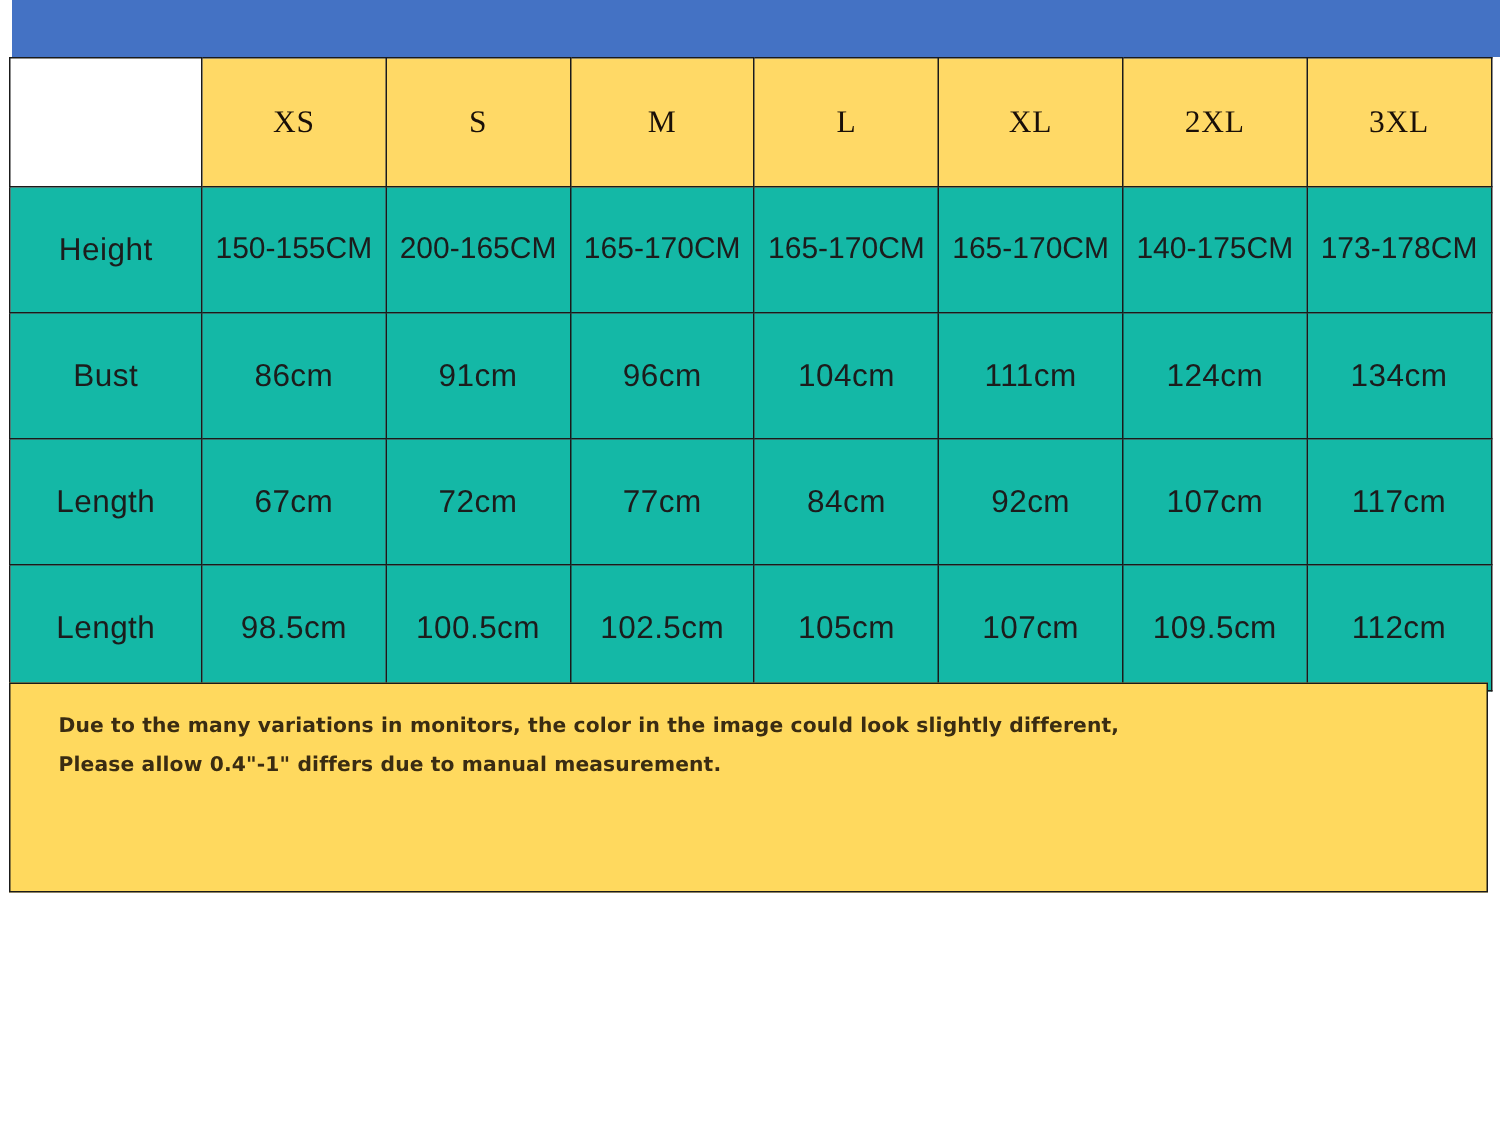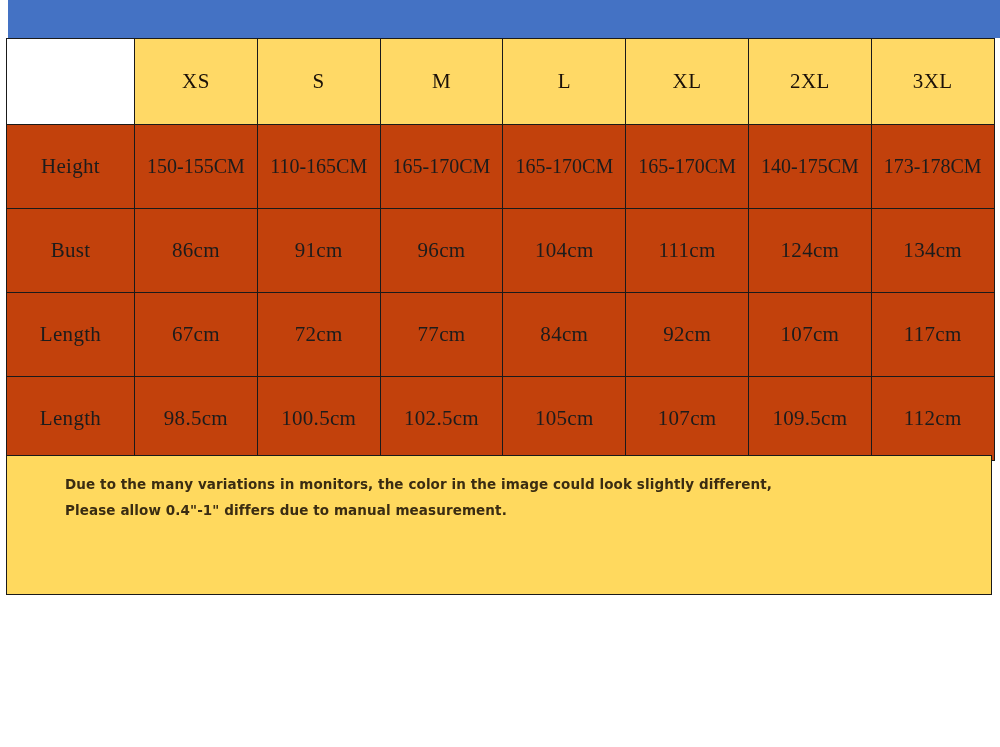--- a/index.html
+++ b/index.html
@@ -71,22 +71,22 @@
     font-family: "DejaVu Sans Mono", monospace;
     font-size: 20px;
     letter-spacing: 0.5px;
     background: #ffffff;
     color: #161616;
   }
 
   
   tr.data-row td {
     height: 83px;
-    background: #c2410c;
-    font-family: Liberation Serif, serif;
+    background: #14b8a6;
+    font-family: Liberation Sans, sans-serif;
     font-size: 21px;
     color: #1c1c1c;
     letter-spacing: 0.3px;
     white-space: nowrap;
   }
 
   tr.data-row.height-row td.value-cell {
     font-size: 20px;
     letter-spacing: 0px;
     text-align: center;
@@ -98,21 +98,21 @@
     left: 6px;
     top: 455px;
     width: 986px;
     height: 140px;
     background: #ffd95e;
     border: 1px solid #1a1a1a;
     box-sizing: border-box;
   }
   .note-list {
     margin: 0;
-    padding: 16px 0 0 58px;
+    padding: 16px 0 0 32px;
     list-style: none;
   }
   .note-line {
     font-family: "DejaVu Sans", sans-serif;
     font-weight: bold;
     font-size: 13.5px;
     line-height: 25.5px;
     color: #3a2c12;
     letter-spacing: 0.1px;
     white-space: nowrap;
@@ -149,21 +149,21 @@
           <td>M</td>
           <td>L</td>
           <td>XL</td>
           <td>2XL</td>
           <td>3XL</td>
         </tr>
 
         <tr class="data-row height-row">
           <td class="row-label">Height</td>
           <td class="value-cell">150-155CM</td>
-          <td class="value-cell">110-165CM</td>
+          <td class="value-cell">200-165CM</td>
           <td class="value-cell">165-170CM</td>
           <td class="value-cell">165-170CM</td>
           <td class="value-cell">165-170CM</td>
           <td class="value-cell">140-175CM</td>
           <td class="value-cell">173-178CM</td>
         </tr>
 
         <tr class="data-row">
           <td class="row-label">Bust</td>
           <td class="value-cell">86cm</td>

